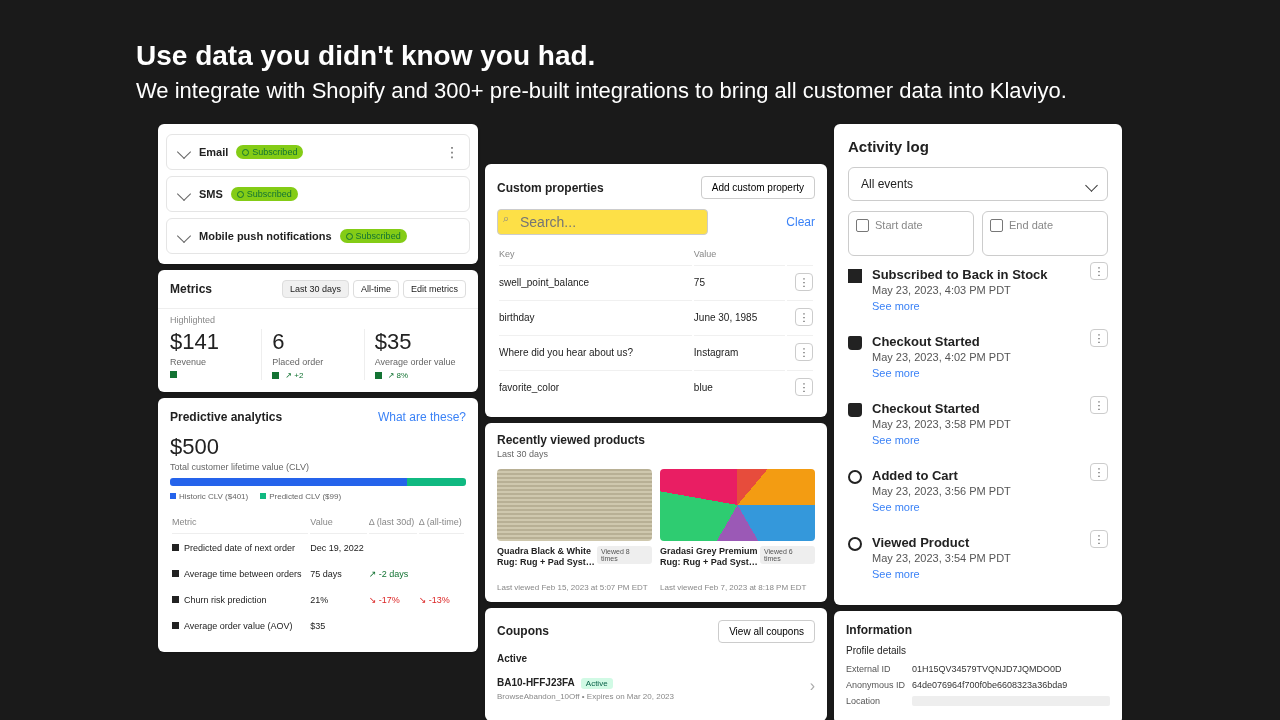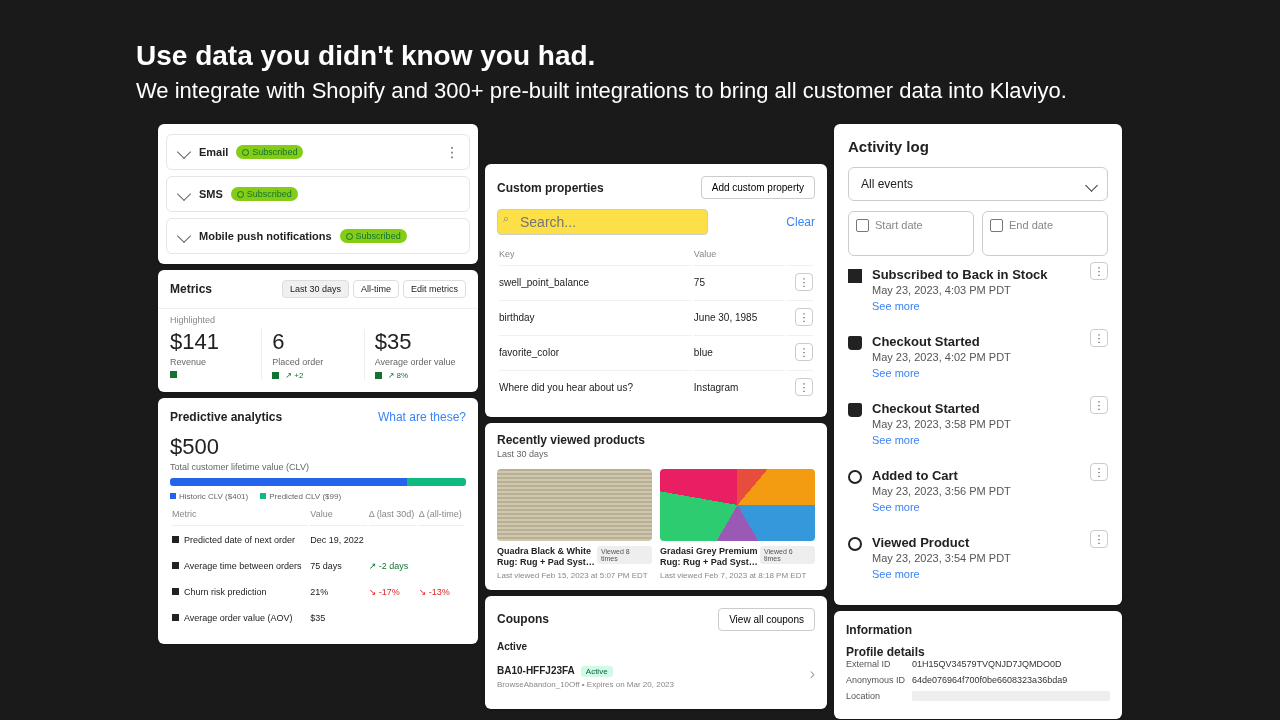--- a/index.html
+++ b/index.html
@@ -36,21 +36,21 @@
 
 
 .link{font-size:12px;color:#3b82f6;cursor:pointer}
 .bar{height:8px;display:flex;margin:6px 0}
 .bar>div:first-child{background:#2563eb;border-radius:3px 0 0 3px}
 .bar>div:last-child{background:#10b981;border-radius:0 3px 3px 0}
 .legend{display:flex;gap:12px;font-size:8px;color:#666}
 .legend span::before{content:"";width:6px;height:6px;display:inline-block;margin-right:3px}
 .legend .h::before{background:#2563eb}
 .legend .p::before{background:#10b981}
-.ptab{width:100%;font-size:9px;}
+.ptab{width:100%;font-size:9px;margin-top:8px}
 .ptab th{text-align:left;color:#888;font-weight:400;padding:6px 0;border-bottom:1px solid #eee}
 .ptab td{padding:7px 0}
 .ptab .m::before{content:"";width:7px;height:7px;background:#222;display:inline-block;margin-right:5px}
 .red{color:#dc2626}
 .grn{color:#137333}
 
 
 .search{display:flex;gap:10px;align-items:center;margin-bottom:8px}
 .search input{flex:1;border:1px solid #ccc;border-radius:4px;padding:4px 6px 4px 22px;font-size:14px;background:#fde047}
 .srch-wrap{position:relative;flex:1}
@@ -63,21 +63,21 @@
 .dotbtn{width:18px;height:18px;border:1px solid #ccc;border-radius:4px;display:inline-flex;align-items:center;justify-content:center;font-size:11px;color:#555;cursor:pointer}
 
 
 .prods{display:flex;gap:8px;padding:10px 12px}
 .prod{flex:1}
 .thumb{height:72px;border-radius:4px;background:repeating-linear-gradient(#b8b095,#b8b095 2px,#cfc8ae 2px,#cfc8ae 4px)}
 .thumb.c{background:conic-gradient(#e74c3c 0 40deg,#f39c12 40deg 90deg,#3498db 90deg 150deg,#9b59b6 150deg 210deg,#2ecc71 210deg 280deg,#e91e63 280deg 360deg)}
 .prow{display:flex;justify-content:space-between;align-items:flex-start;margin-top:5px}
 .pname{font-size:9px;font-weight:600;line-height:1.2;max-width:100px}
 .vbadge{font-size:7px;background:#eee;padding:2px 4px;border-radius:3px;color:#555}
-.ptime{font-size:8px;color:#888;margin-top:3px}
+.ptime{font-size:8px;color:#888;margin-top:15px}
 
 
 .crow{display:flex;justify-content:space-between;align-items:center;padding:8px 0}
 .code{font-size:10px;font-weight:600}
 .abadge{font-size:8px;background:#d1fae5;color:#065f46;padding:1px 5px;border-radius:3px;margin-left:6px}
 .cdesc{font-size:8px;color:#888;margin-top:2px}
 
 
 .sel{width:100%;border:1px solid #ccc;border-radius:6px;padding:9px 12px;font-size:12px;background:#fff;appearance:none;cursor:pointer}
 .sel-wrap{position:relative}
@@ -89,21 +89,21 @@
 .eicon{width:14px;height:14px;background:#222;margin-top:2px;flex-shrink:0}
 .eicon.bag{border-radius:2px 2px 4px 4px}
 .eicon.gear{border-radius:50%;background:none;border:2px solid #222}
 .etitle{font-size:13px;font-weight:600}
 .etime{font-size:11px;color:#555;margin-top:2px}
 .emore{position:absolute;right:0;top:6px}
 
 
 .info{padding:12px 12px}
 .info h3{font-size:12px;font-weight:600;margin-bottom:8px}
-.info h4{font-size:12px;font-weight:700;}
+.info h4{font-size:10px;font-weight:400;margin-bottom:8px}
 .irow{display:flex;font-size:9px;margin-bottom:6px}
 .irow .k{width:66px;color:#555}
 .irow .v{color:#333}
 .loc-bar{flex:1;height:10px;background:#eee;border-radius:2px}
 </style>
 </head>
 <body>
 
 <div class="hero">
   <h1>Use data you didn't know you had.</h1>
@@ -242,27 +242,27 @@
               <td>swell_point_balance</td>
               <td>75</td>
               <td class="act"><span class="dotbtn">⋮</span></td>
             </tr>
         <tr>
               <td>birthday</td>
               <td>June 30, 1985</td>
               <td class="act"><span class="dotbtn">⋮</span></td>
             </tr>
         <tr>
+              <td>Where did you hear about us?</td>
+              <td>Instagram</td>
+              <td class="act"><span class="dotbtn">⋮</span></td>
+            </tr>
+        <tr>
               <td>favorite_color</td>
               <td>blue</td>
-              <td class="act"><span class="dotbtn">⋮</span></td>
-            </tr>
-        <tr>
-              <td>Where did you hear about us?</td>
-              <td>Instagram</td>
               <td class="act"><span class="dotbtn">⋮</span></td>
             </tr>
       </tbody>
         </table>
     </div>
 
     <div class="card">
       <div style="padding:10px 12px 0">
         <h3 style="font-size:12px;font-weight:600">Recently viewed products</h3>
         <div class="lbl">Last 30 days</div>

